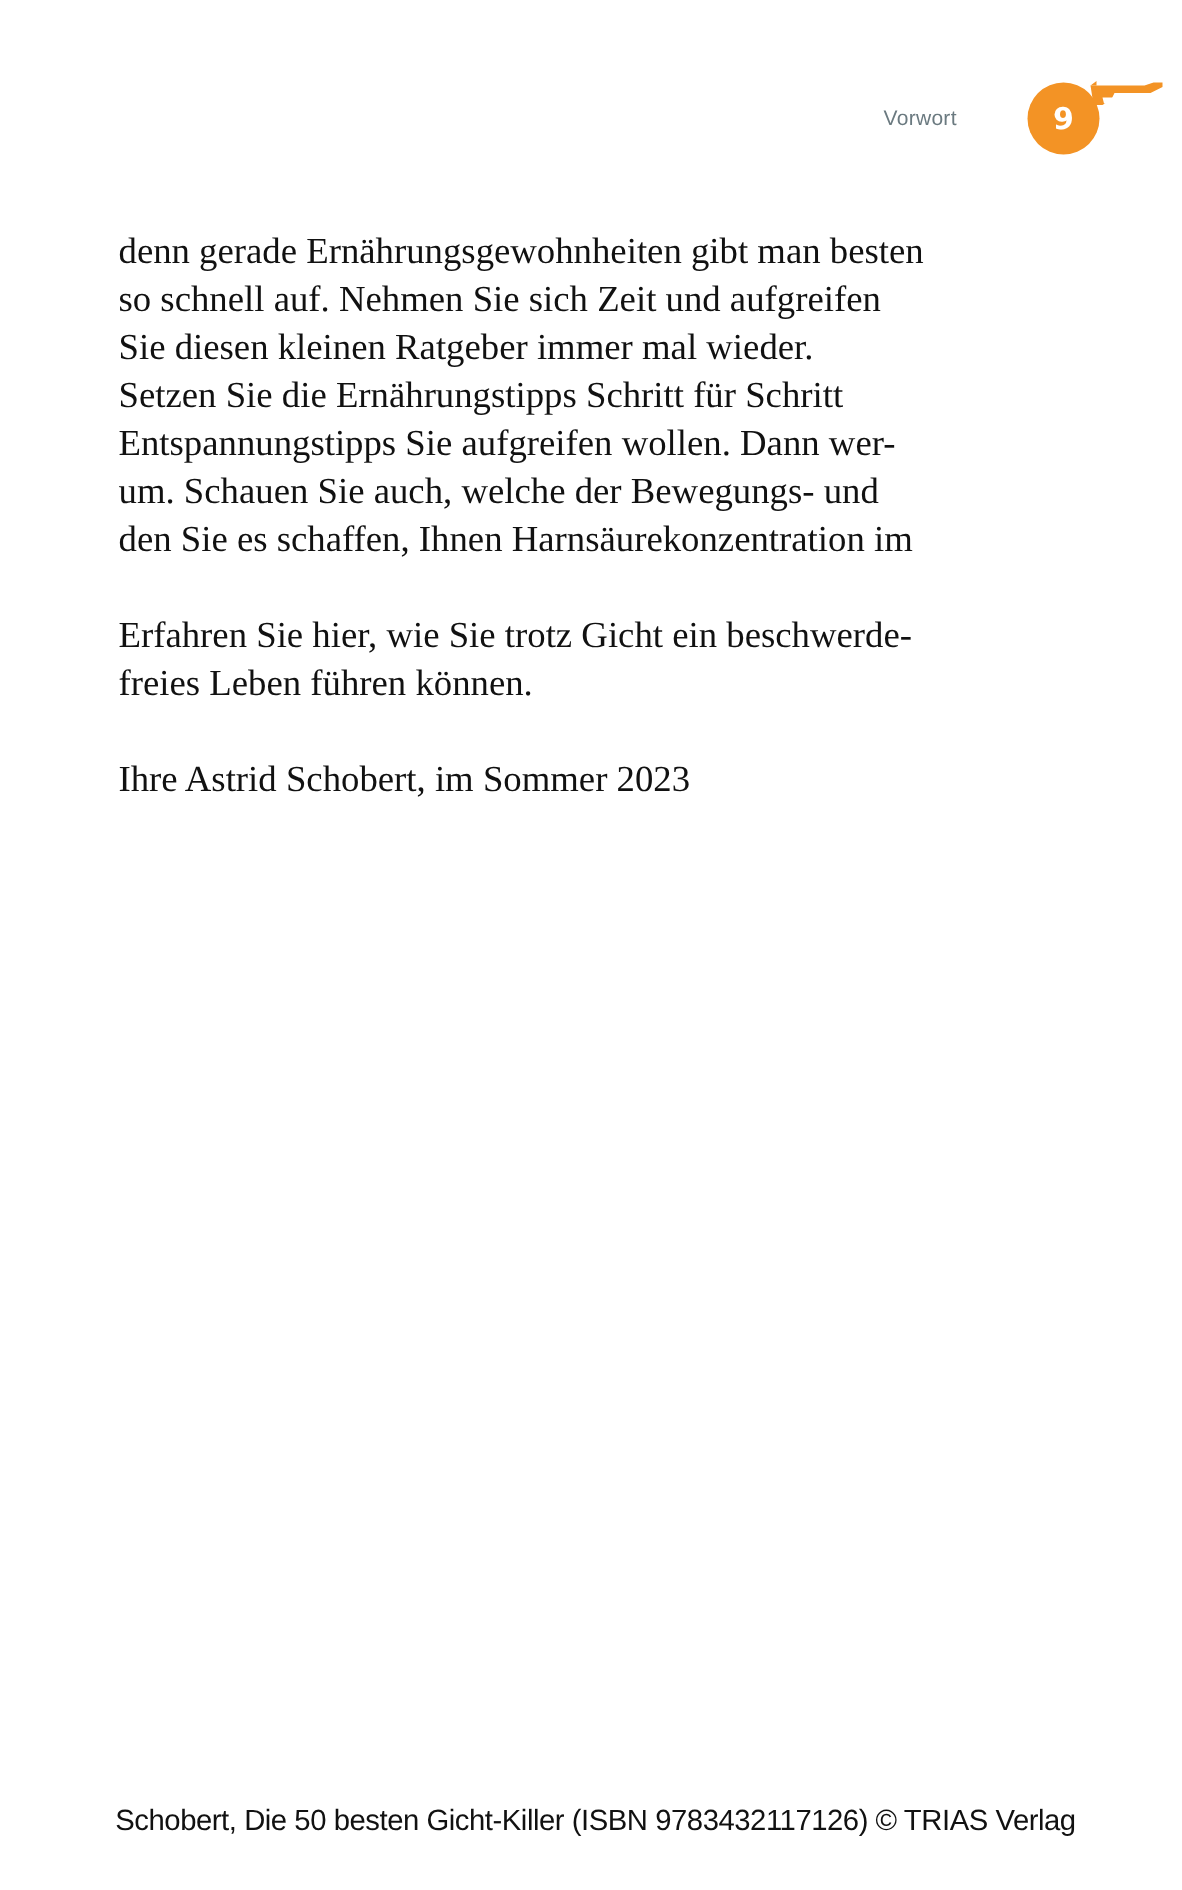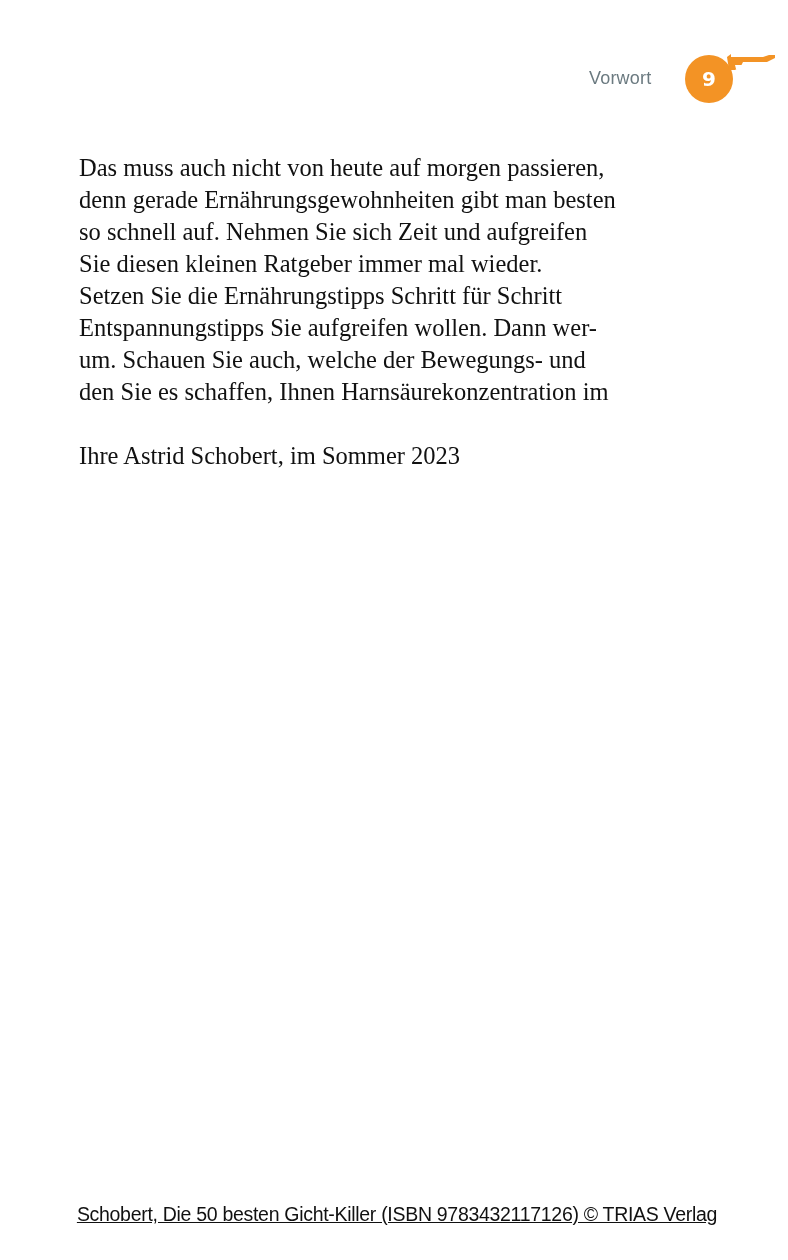--- a/index.html
+++ b/index.html
@@ -7,21 +7,21 @@
       width: 788px; height: 1260px;
       background: #ffffff;
       position: relative;
       overflow: hidden;
       font-family: "DejaVu Serif", "Liberation Serif", serif;
     }
     .header-title {
       position: absolute;
       left: 589px; top: 64px;
       font-family: "Liberation Sans", "DejaVu Sans", sans-serif;
-      font-size: 18px;
+      font-size: 14px;
       color: #6b7a80;
       letter-spacing: 0.2px;
       line-height: 28px;
     }
     .whistle {
       position: absolute;
       left: 683px; top: 48px;
       width: 96px; height: 58px;
     }
     .page-num {
@@ -49,49 +49,52 @@
       position: absolute;
       left: 0; right: 0;
       top: 1203px;
       text-align: center;
       font-family: "Liberation Sans", "DejaVu Sans", sans-serif;
       font-size: 19.5px;
       color: #111111;
       letter-spacing: -0.3px;
       white-space: nowrap;
     }
-    .footer-inner { display: inline-block; padding-left: 6px; text-decoration: underline; }
+    .footer-inner { display: inline-block; padding-left: 6px; }
   </style>
 </head>
 <body>
 
 <div>
   <span class="header-title">Vorwort</span>
   <svg class="whistle" viewBox="0 0 96 58">
 
     <circle cx="26" cy="31" r="24" fill="#f39325"></circle>
 
     <path d="M44 9 L80 9 L86 7 L92 7 L92 10 L84 14 L60 14 L58 18 L52 22 L46 22 Z" fill="#f39325"></path>
 
     <path d="M52 17 L60 17 L58 21 L53 21 Z" fill="#ffffff"></path>
     <path d="M48 6 L48 9 L44 9 Z" fill="#f39325"></path>
   </svg>
   <span class="page-num">9</span>
 </div>
 
 <div class="body-text">
   <p class="para">
-    <span class="line">Das muss auch nicht von heute auf morgen passieren,</span>
     <span class="line">denn gerade Ernährungsgewohnheiten gibt man besten</span>
     <span class="line">so schnell auf. Nehmen Sie sich Zeit und aufgreifen</span>
     <span class="line">Sie diesen kleinen Ratgeber immer mal wieder.</span>
     <span class="line">Setzen Sie die Ernährungstipps Schritt für Schritt</span>
     <span class="line">Entspannungstipps Sie aufgreifen wollen. Dann wer-</span>
     <span class="line">um. Schauen Sie auch, welche der Bewegungs- und</span>
     <span class="line">den Sie es schaffen, Ihnen Harnsäurekonzentration im</span>
+  </p>
+  <p class="para">
+    <span class="line">Erfahren Sie hier, wie Sie trotz Gicht ein beschwerde-</span>
+    <span class="line">freies Leben führen können.</span>
   </p>
   <p class="para">
     <span class="line">Ihre Astrid Schobert, im Sommer 2023</span>
   </p>
 </div>
 
 <div class="footer">
   <span class="footer-inner">Schobert, Die 50 besten Gicht-Killer (ISBN 9783432117126) © TRIAS Verlag</span>
 </div>
 

